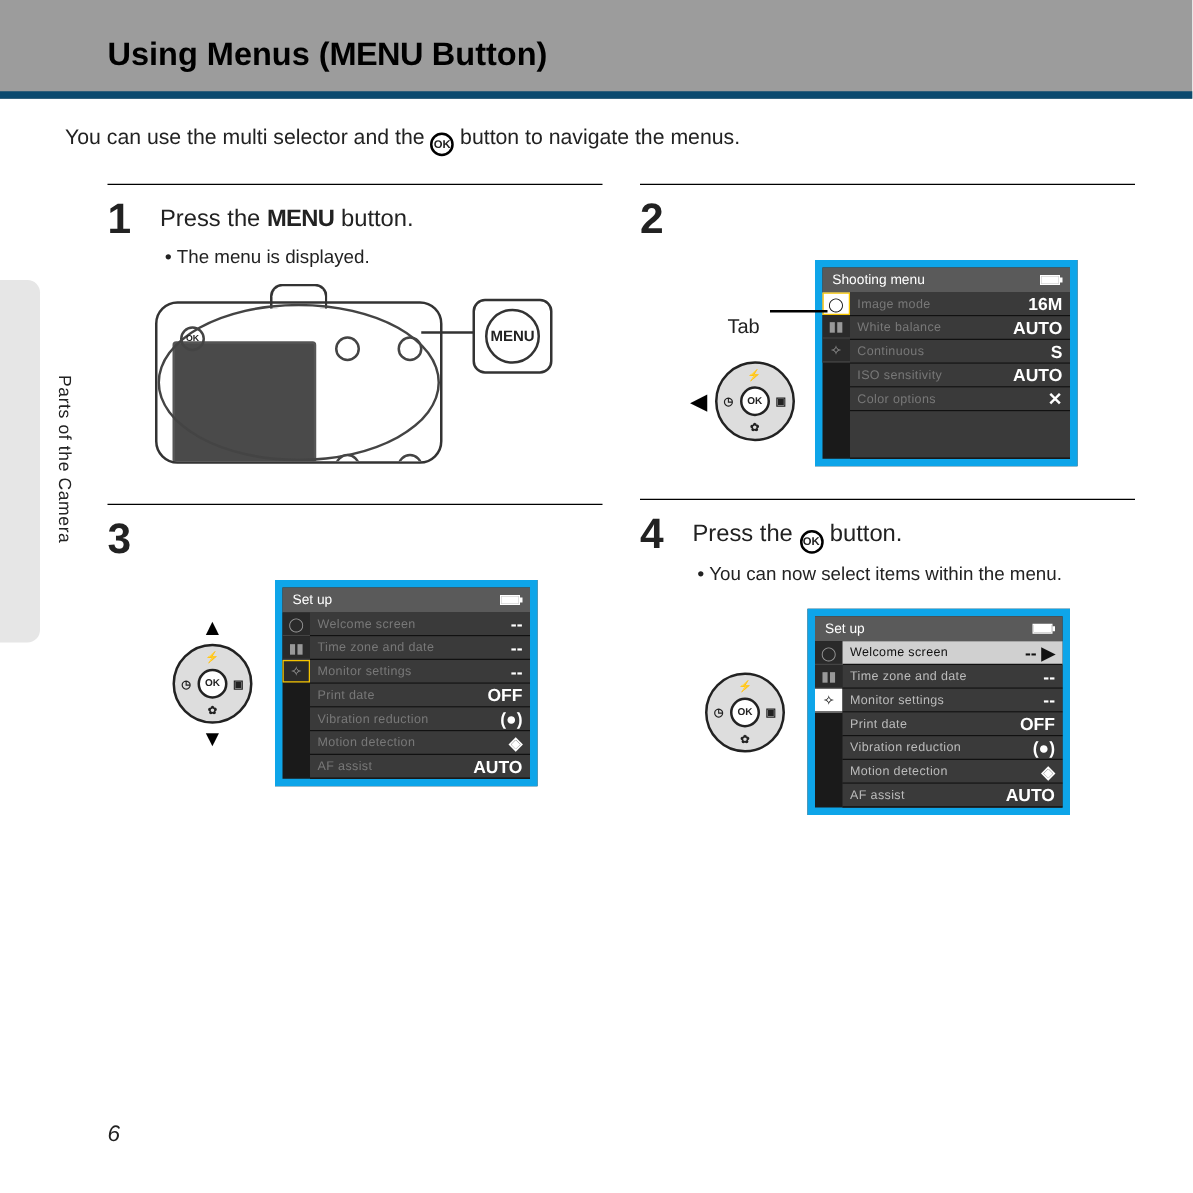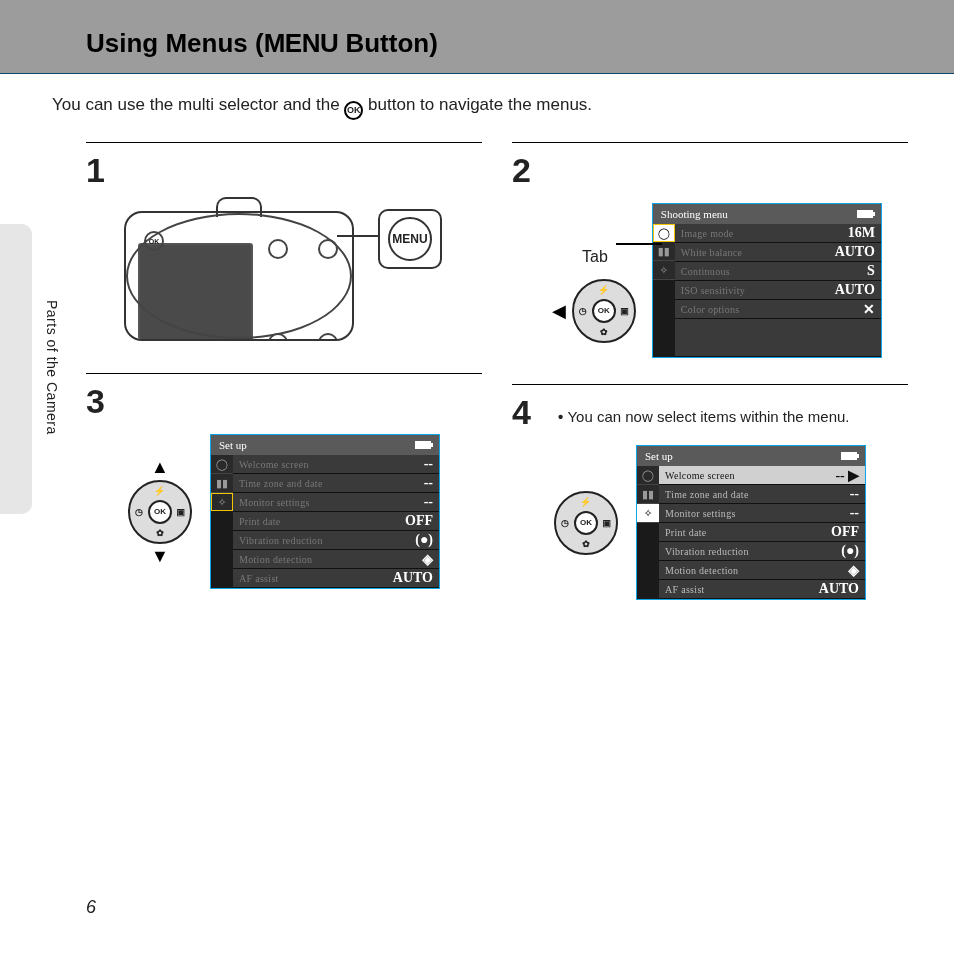--- a/index.html
+++ b/index.html
@@ -8,21 +8,21 @@
     height: 954px;
     background: #fff;
     font-family: "Segoe UI", "Helvetica Neue", Arial, sans-serif;
     color: #222;
     position: relative;
     overflow: hidden;
   }
   .header-bar {
     background: #9c9c9c;
     padding: 28px 0 14px 86px;
-    border-bottom: 1px solid #0c4a6e;
+    border-bottom: 6px solid #0c4a6e;
   }
   .title {
     font-size: 26px;
     font-weight: 700;
     color: #000;
   }
   .title .condensed { font-stretch: condensed; letter-spacing: -0.5px; font-family: "Arial Narrow", Arial, sans-serif; }
   .intro {
     padding: 18px 50px 0 52px;
     font-size: 17px;
@@ -201,24 +201,24 @@
   .selector .mark.left { left: 5px; top: 50%; transform: translateY(-50%);}
   .selector .mark.right { right: 5px; top: 50%; transform: translateY(-50%);}
   .arrow-out {
     font-size: 18px;
     color: #000;
   }
   .updown-wrap { display:flex; flex-direction:column; align-items:center; gap:2px;}
 
   
   .lcd {
-    width: 230px;
-    border: 1px solid #0ea5e9;
+    width: 210px;
+    border: 6px solid #0ea5e9;
     background: #1a1a1a;
-    font-family: Liberation Serif, serif;
+    font-family: Liberation Sans, sans-serif;
     font-size: 10px;
     color: #ccc;
   }
   .lcd-titlebar {
     display:flex; align-items:center; justify-content:space-between;
     padding: 4px 8px;
     background: #5a5a5a;
     color: #fff;
     font-size: 11px;
   }
@@ -299,20 +299,26 @@
 <div class="side-tab"></div>
 <div class="side-label">Parts of the Camera</div>
 
 <div class="columns">
 
   <div class="col">
 
     <hr class="sep">
     <div class="step">
       <div class="stepnum">1</div>
+      <div class="stepbody">
+        <div class="steptitle">
+          <span>Press the </span><span class="cond">MENU</span><span> button.</span>
+        </div>
+        <div class="bullet">The menu is displayed.</div>
+      </div>
     </div>
 
     <div class="camera-wrap">
       <div class="camera-prism"></div>
       <div class="camera-body">
         <div class="camera-lcd"></div>
         <div class="btn-round cam-playback"></div>
         <div class="btn-round cam-menu-btn"></div>
         <div class="cam-dpad-wrap">
           <div class="cam-dpad-ring"></div>
@@ -453,20 +459,25 @@
             <div class="lcd-item dim" style="height:38px;"></div>
           </div>
         </div>
       </div>
     </div>
 
     <hr class="sep">
     <div class="step">
       <div class="stepnum">4</div>
       <div class="stepbody">
+        <div class="steptitle">
+          <span>Press the </span>
+          <span class="ok-inline">OK</span>
+          <span> button.</span>
+        </div>
         <div class="bullet">You can now select items within the menu.</div>
       </div>
     </div>
 
     <div class="figure-row">
       <div class="selector small">
         <div class="mark top">⚡</div>
           <div class="mark bot">✿</div>
         <div class="mark left">◷</div>
           <div class="mark right">▣</div>

